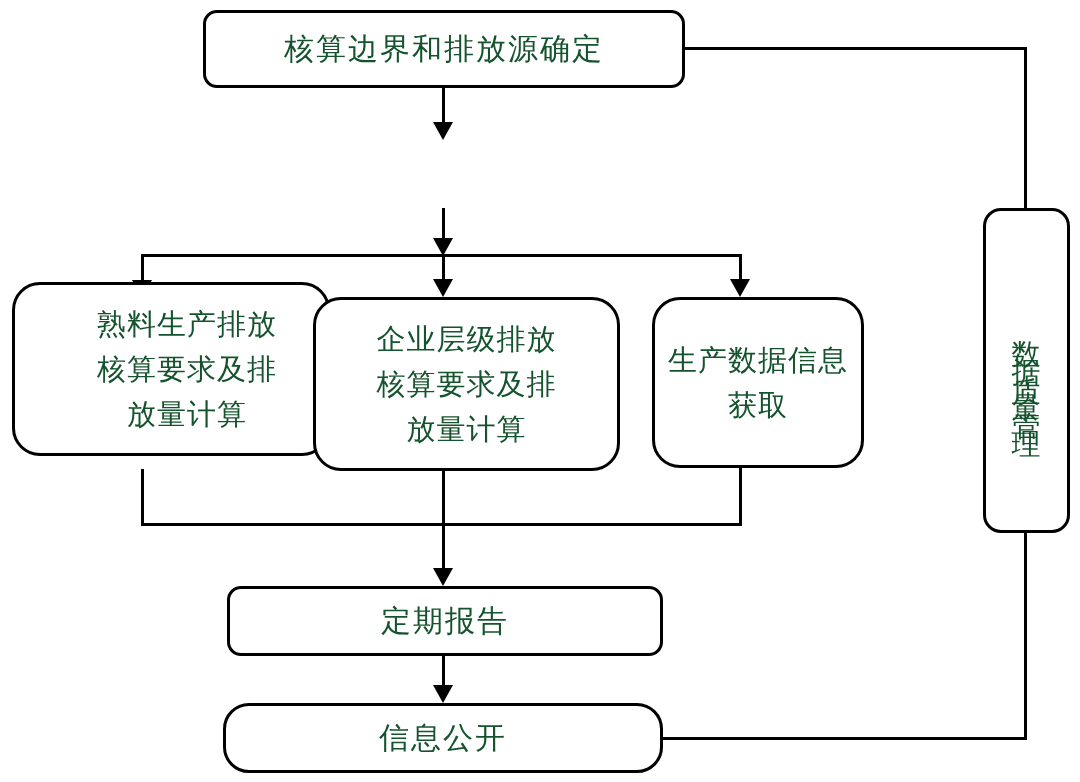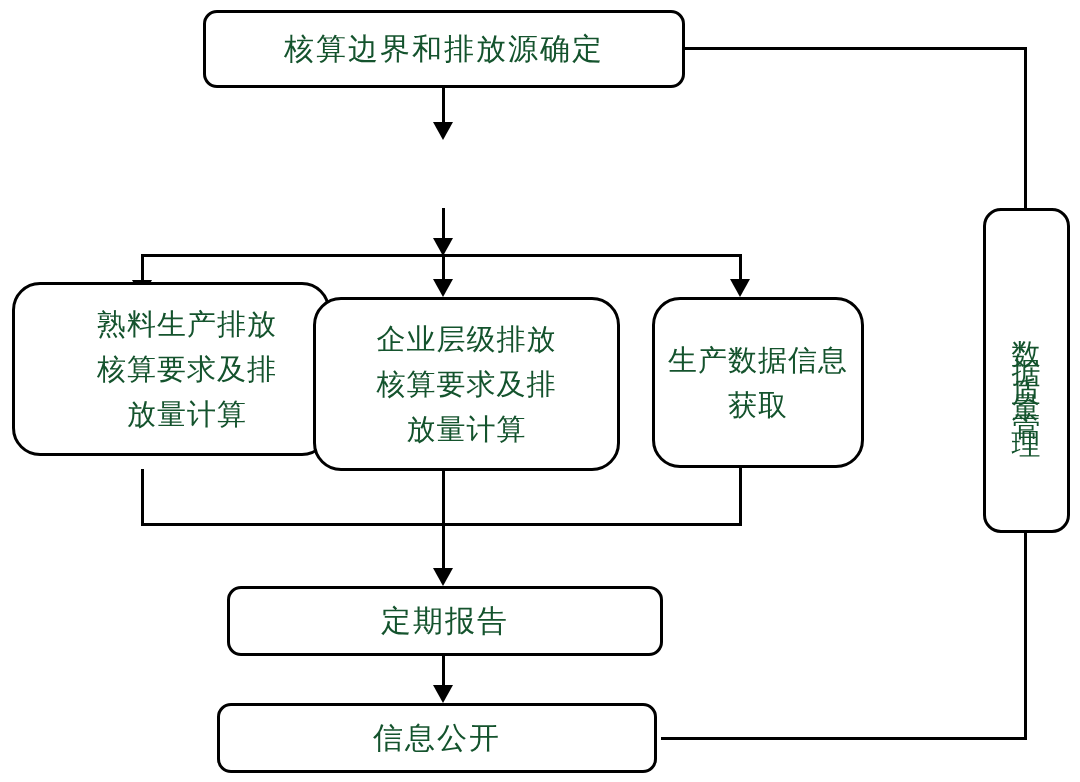--- a/index.html
+++ b/index.html
@@ -90,21 +90,21 @@
 
   <div class="box r28 fs29" style="left:608px;top:297px;width:212px;height:171px;margin-left:44px;">
     <span class="box-label">生产数据信息
 获取</span>
   </div>
 
   <div class="box r14 fs30" style="left:227px;top:586px;width:436px;height:70px;">
     <span class="box-label">定期报告</span>
   </div>
 
-  <div class="box r14 fs30" style="left:217px;top:703px;width:440px;height:70px;">
+  <div class="box r14 fs30" style="left:223px;top:703px;width:440px;height:70px;border-radius:26px;">
     <span class="box-label">信息公开</span>
   </div>
 
   <div class="box r18" style="left:983px;top:208px;width:87px;height:325px;">
     <span class="box-label vertical-label">数据质量管理</span>
   </div>
 
 </div>
 
 </body></html>

